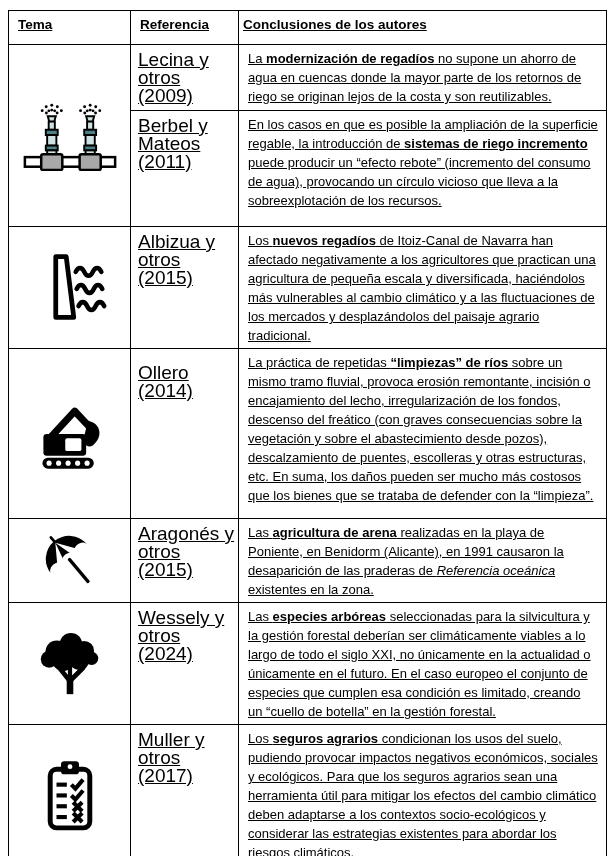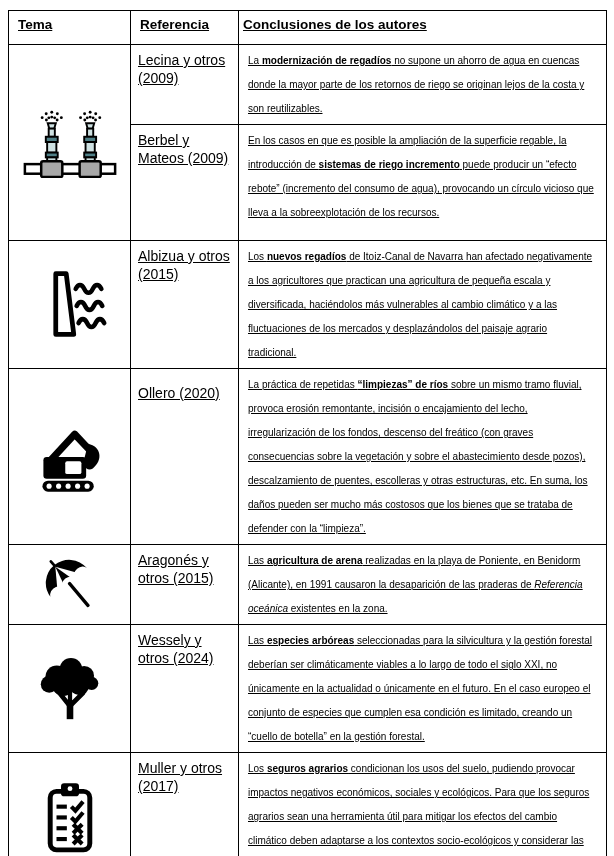--- a/index.html
+++ b/index.html
@@ -25,28 +25,28 @@
   .doc-table th{
     font-size:13.5px;
     font-weight:bold;
     text-align:left;
     padding:6px 4px 2px 9px;
     height:34px;
     box-sizing:border-box;
   }
   .doc-table th.center{ text-align:left; padding-left:4px; }
   td.ref-cell{
-    font-size:14px;
+    font-size:19px;
     line-height:18px;
     padding:6px 3px 3px 7px;
   }
   td.ref-cell.offset{ padding-top:15px; }
   td.conc-cell{
-    font-size:10px;
-    line-height:24px;
+    font-size:13px;
+    line-height:19px;
     padding:4px 8px 3px 9px;
     margin-top:44px;
   }
   td.icon-cell{
     vertical-align:middle;
     text-align:center;
     padding:0;
   }
   .b{ font-weight:bold; }
   .i{ font-style:italic; }
@@ -115,21 +115,21 @@
             <rect x="-6.2" y="40" width="12.4" height="5" stroke="#000" stroke-width="2" fill="#4f7f86"></rect>
             <rect x="-4.8" y="45" width="9.6" height="7" stroke="#000" stroke-width="2" fill="#cfe2e3"></rect>
             <rect x="-11" y="49" width="22" height="16.5" rx="2" stroke="#000" stroke-width="2.6" fill="#a8a8a8"></rect>
           </g>
         </svg>
       </td>
       <td class="ref-cell">Lecina y otros (2009)</td>
       <td class="conc-cell"><span>La </span><span class="b">modernización de regadíos</span><span> no supone un ahorro de agua en cuencas donde la mayor parte de los retornos de riego se originan lejos de la costa y son reutilizables.</span></td>
     </tr>
     <tr style="height:116px">
-      <td class="ref-cell">Berbel y Mateos (2009)</td>
+      <td class="ref-cell">Berbel y Mateos (2011)</td>
       <td class="conc-cell"><span>En los casos en que es posible la ampliación de la superficie regable, la introducción de </span><span class="b">sistemas de riego incremento</span><span> puede producir un “efecto rebote” (incremento del consumo de agua), provocando un círculo vicioso que lleva a la sobreexplotación de los recursos.</span></td>
     </tr>
 
     <tr style="height:116px">
       <td class="icon-cell">
         <svg width="76" height="76" viewBox="0 0 80 80">
           <path d="M25 7 L36 7 L44 71 L25 71 Z" fill="#ffffff" stroke="#000" stroke-width="5" stroke-linejoin="round"></path>
           <g fill="none" stroke="#000" stroke-width="4.8" stroke-linecap="round">
             <path d="M46 23 c2.5 -5.5 6.5 -5.5 9 0 c2.5 5.5 6.5 5.5 9 0 c2.5 -5.5 6.5 -5.5 9 0"></path>
             <path d="M47 41 c2.5 -5.5 6.5 -5.5 9 0 c2.5 5.5 6.5 5.5 9 0 c2.5 -5.5 6.5 -5.5 9 0"></path>
@@ -151,21 +151,21 @@
           <rect x="11" y="62" width="54" height="11.5" rx="5.75" fill="#000"></rect>
           <g fill="#ffffff">
             <circle cx="18" cy="67.7" r="2.7"></circle>
               <circle cx="28" cy="67.7" r="2.7"></circle>
             <circle cx="38" cy="67.7" r="2.7"></circle>
               <circle cx="48" cy="67.7" r="2.7"></circle>
             <circle cx="58" cy="67.7" r="2.7"></circle>
           </g>
         </svg>
       </td>
-      <td class="ref-cell offset">Ollero (2020)</td>
+      <td class="ref-cell offset">Ollero (2014)</td>
       <td class="conc-cell"><span>La práctica de repetidas </span><span class="b">“limpiezas” de ríos</span><span> sobre un mismo tramo fluvial, provoca erosión remontante, incisión o encajamiento del lecho, irregularización de los fondos, descenso del freático (con graves consecuencias sobre la vegetación y sobre el abastecimiento desde pozos), descalzamiento de puentes, escolleras y otras estructuras, etc. En suma, los daños pueden ser mucho más costosos que los bienes que se trataba de defender con la “limpieza”.</span></td>
     </tr>
 
     <tr style="height:77px">
       <td class="icon-cell">
         <svg width="70" height="62" viewBox="0 0 72 64">
           <g transform="translate(4,3) rotate(-40 31 27)">
             <path d="M7 27 A24 24 0 0 1 55 27 A8 6 0 0 0 39 27 A8 6 0 0 0 23 27 A8 6 0 0 0 7 27 Z" fill="#000000"></path>
             <path d="M31 5 L16.5 25.8 Q21 29 25.5 26.2 Z" fill="#ffffff"></path>
             <path d="M31 5 L45.5 25.8 Q41 29 36.5 26.2 Z" fill="#ffffff"></path>

